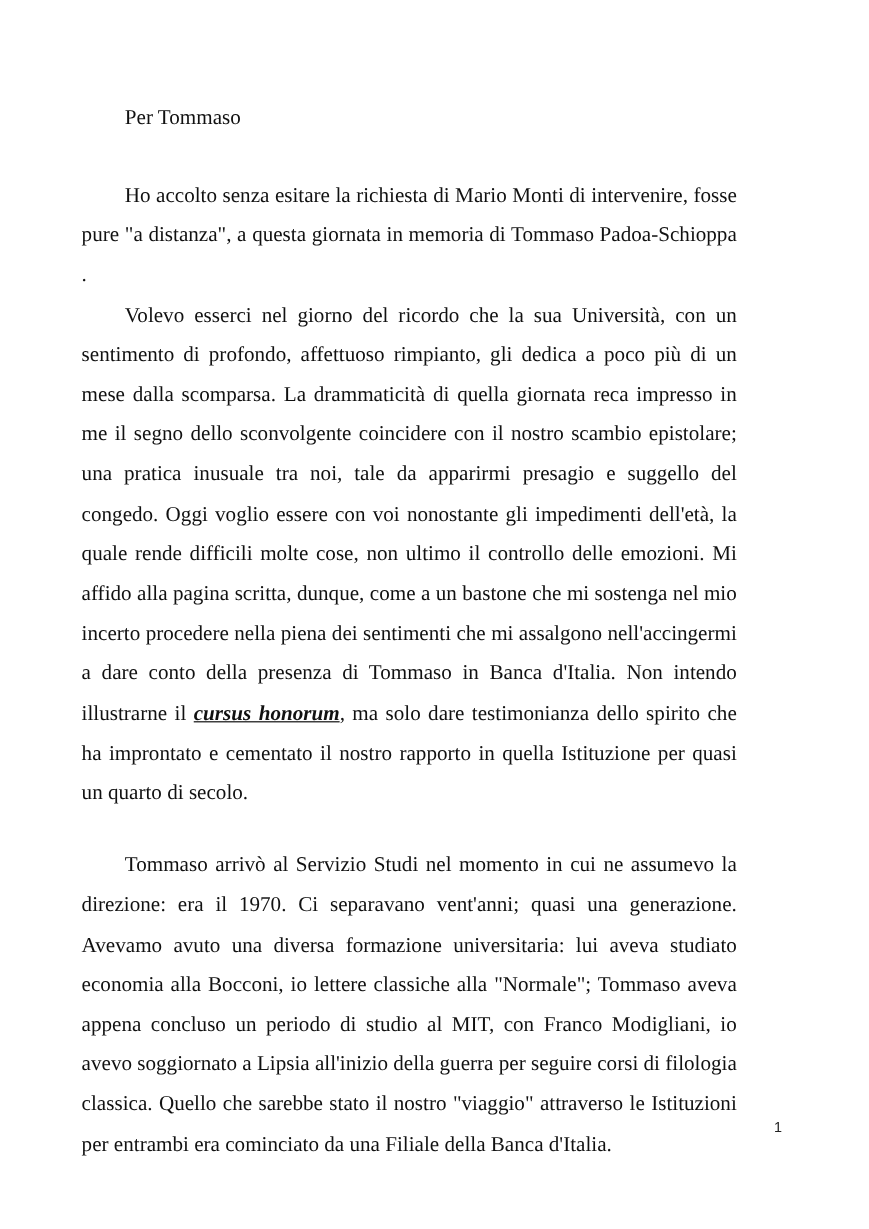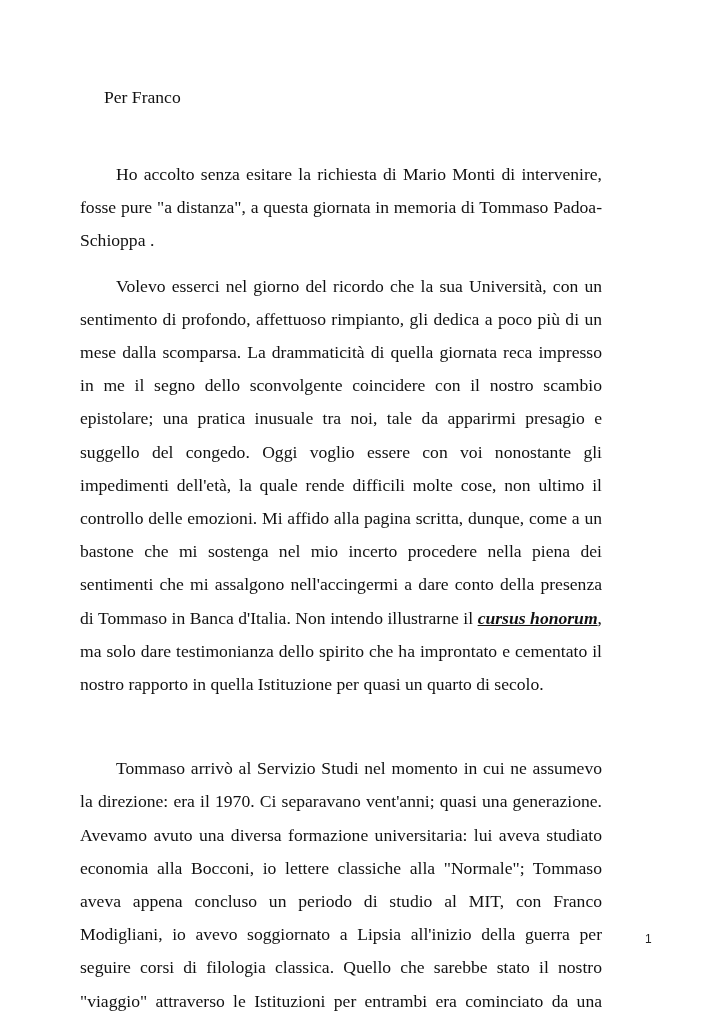--- a/index.html
+++ b/index.html
@@ -33,21 +33,21 @@
   .title {
     position: absolute;
     left: 104px;
     top: 81px;
     font-size: 17.6px;
     line-height: 33px;
     margin: 0;
     font-weight: normal;
   }
   .para {
-    margin: 12px;
+    margin: 0;
     text-indent: 36px;
     text-align: justify;
   }
   .gap { height: 27px; }
   .em {
     font-style: italic;
     font-weight: bold;
     text-decoration: underline;
   }
   .page-number {
@@ -57,21 +57,21 @@
     font-family: "Liberation Sans", "DejaVu Sans", sans-serif;
     font-size: 12px;
     color: #222222;
   }
 </style>
 </head>
 <body>
 
 <div class="page">
 
-  <h1 class="title">Per Franco</h1>
+  <h1 class="title">Per Tommaso</h1>
 
   <div class="body-text" style="top:146px;">
     <p class="para">Ho accolto senza esitare la richiesta di Mario Monti di intervenire, fosse pure "a distanza", a questa giornata in memoria di Tommaso Padoa-Schioppa .</p>
     <p class="para"><span>Volevo esserci nel giorno del ricordo che la sua Università, con un sentimento di profondo, affettuoso rimpianto, gli dedica a poco più di un mese dalla scomparsa. La drammaticità di quella giornata reca  impresso in me il segno dello sconvolgente coincidere con il nostro scambio epistolare; una pratica  inusuale tra noi, tale da apparirmi presagio e suggello del congedo. Oggi voglio essere con voi nonostante gli impedimenti dell'età, la quale rende difficili molte cose, non ultimo il controllo delle emozioni. Mi affido alla pagina scritta, dunque, come a un bastone che mi sostenga nel mio incerto procedere nella piena dei sentimenti che mi assalgono nell'accingermi a dare conto della presenza di Tommaso in Banca d'Italia. Non intendo  illustrarne il </span><span class="em">cursus honorum</span><span>, ma solo  dare testimonianza dello spirito che ha improntato e cementato il nostro rapporto in quella Istituzione per quasi un quarto di secolo.</span></p>
     <div class="gap"></div>
     <p class="para">Tommaso arrivò al Servizio Studi nel momento in cui ne assumevo la direzione: era il 1970. Ci separavano  vent'anni; quasi una generazione. Avevamo avuto una diversa formazione universitaria: lui aveva studiato economia alla Bocconi, io lettere classiche alla "Normale"; Tommaso aveva appena concluso un periodo di studio al MIT, con Franco Modigliani, io avevo soggiornato a Lipsia all'inizio della guerra per seguire corsi di filologia classica. Quello che sarebbe stato il nostro "viaggio" attraverso le Istituzioni  per entrambi  era cominciato da una Filiale della Banca d'Italia.</p>
   </div>
 
   <div class="page-number">1</div>
 </div>

